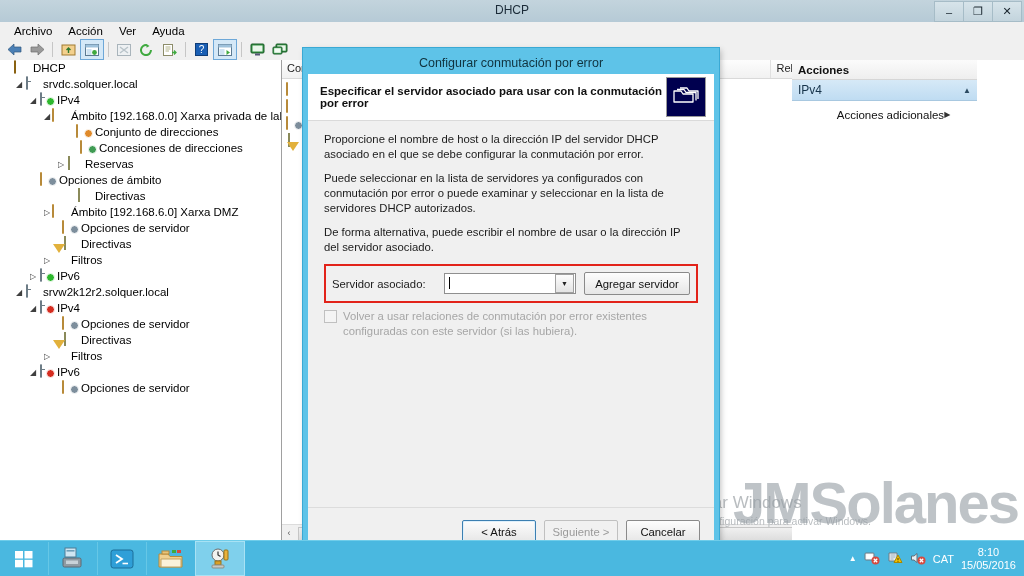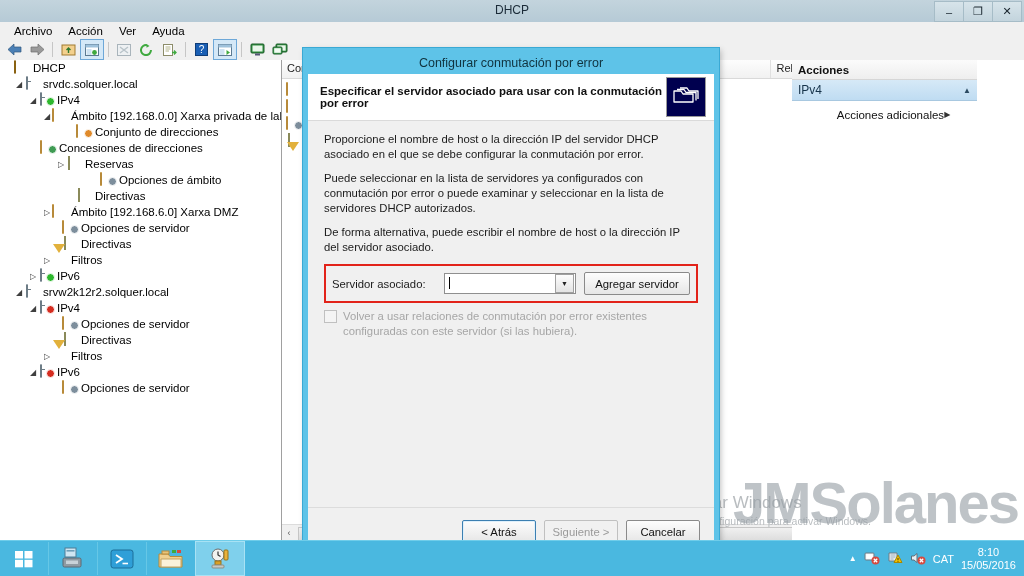--- a/index.html
+++ b/index.html
@@ -296,33 +296,33 @@
         <span class="ticon"><span class="ic-folder"></span></span>
         <span>Ámbito [192.168.0.0] Xarxa privada de laboratoris</span>
       </div>
 
       <div class="trow" style="padding-left:66px">
         <span class="twist"></span>
         <span class="ticon"><span class="ic-folder"></span><span class="badge" style="background:#e08a2a"></span></span>
         <span>Conjunto de direcciones</span>
       </div>
 
-      <div class="trow" style="padding-left:30px">
+      <div class="trow" style="padding-left:70px">
         <span class="twist"></span>
         <span class="ticon"><span class="ic-folder"></span><span class="badge" style="background:#3f9b53"></span></span>
         <span>Concesiones de direcciones</span>
       </div>
 
       <div class="trow" style="padding-left:56px">
         <span class="twist">▷</span>
         <span class="ticon"><span class="ic-doc"></span></span>
         <span>Reservas</span>
       </div>
 
-      <div class="trow" style="padding-left:90px">
+      <div class="trow" style="padding-left:30px">
         <span class="twist"></span>
         <span class="ticon"><span class="ic-folder"></span><span class="badge" style="background:#7d8e9c"></span></span>
         <span>Opciones de ámbito</span>
       </div>
 
       <div class="trow" style="padding-left:66px">
         <span class="twist"></span>
         <span class="ticon"><span class="ic-doc"></span></span>
         <span>Directivas</span>
       </div>
@@ -467,21 +467,21 @@
             <path d="M10 11.5 L17 11.5 L19 14.5 L29 14.5 L29 22.5"></path>
             <path d="M13 10 L20 10 L22 13 L31 13 L31 21"></path>
           </g>
         </svg>
       </div>
     </div>
 
     <div class="dlg-body">
       <div class="para">Proporcione el nombre de host o la dirección IP del servidor DHCP asociado en el que se debe configurar la conmutación por error.</div>
       <div class="para">Puede seleccionar en la lista de servidores ya configurados con conmutación por error o puede examinar y seleccionar en la lista de servidores DHCP autorizados.</div>
-      <div class="para">De forma alternativa, puede escribir el nombre de host o la dirección IP del servidor asociado.</div>
+      <div class="para">De forma alternativa, puede escribir el nombre de usar o la dirección IP del servidor asociado.</div>
 
       <div class="field-highlight">
         <span class="fld-label">Servidor asociado:</span>
         <span class="combo">
           <span class="cval" placeholder=""><span class="caret"></span></span>
           <span class="cbtn">▼</span>
         </span>
         <span class="btn wide">Agregar servidor</span>
       </div>
 

